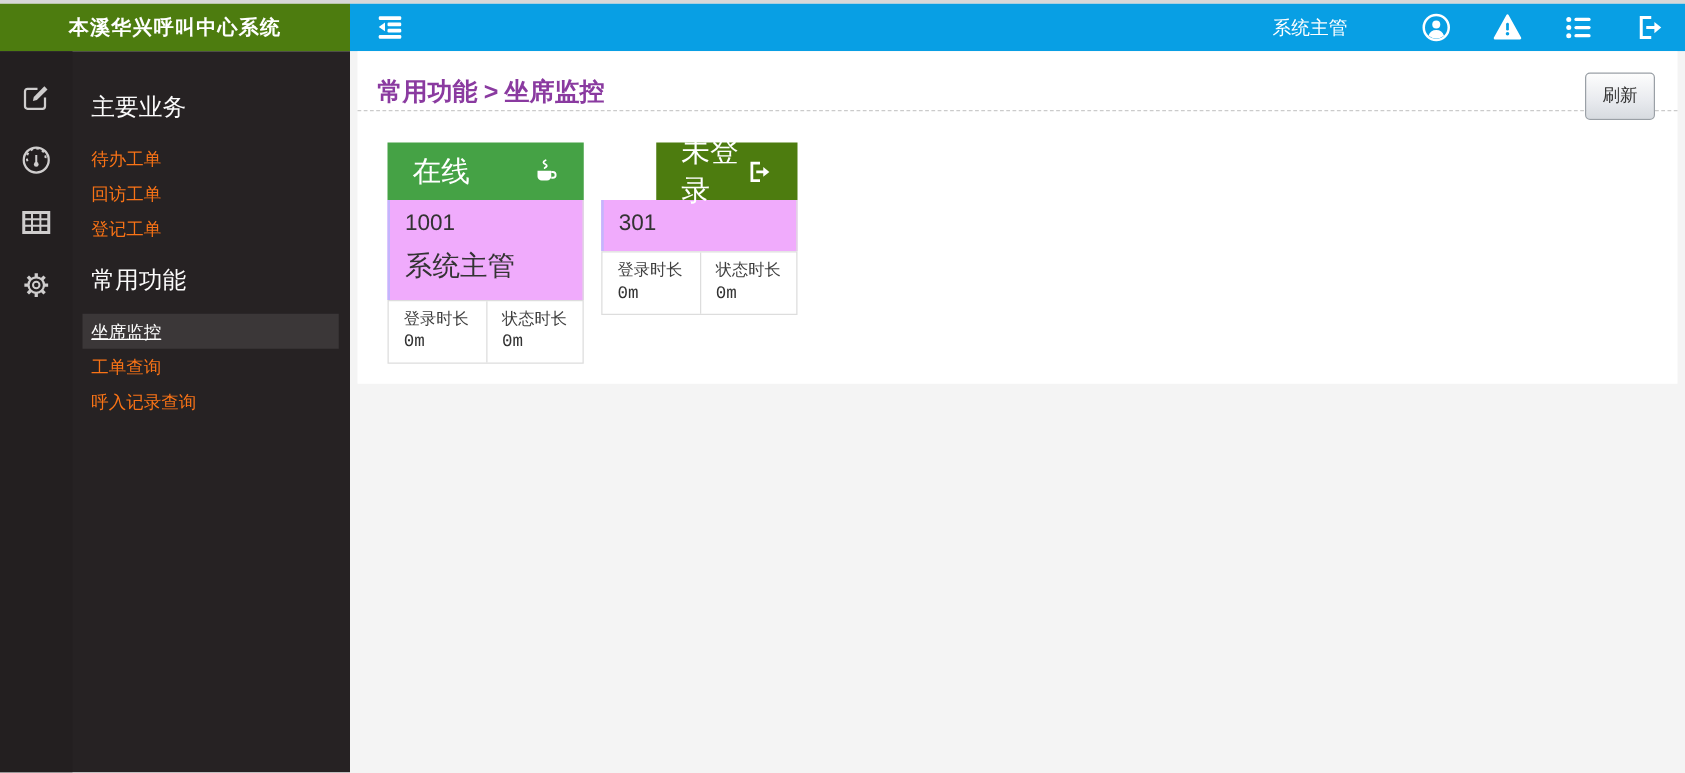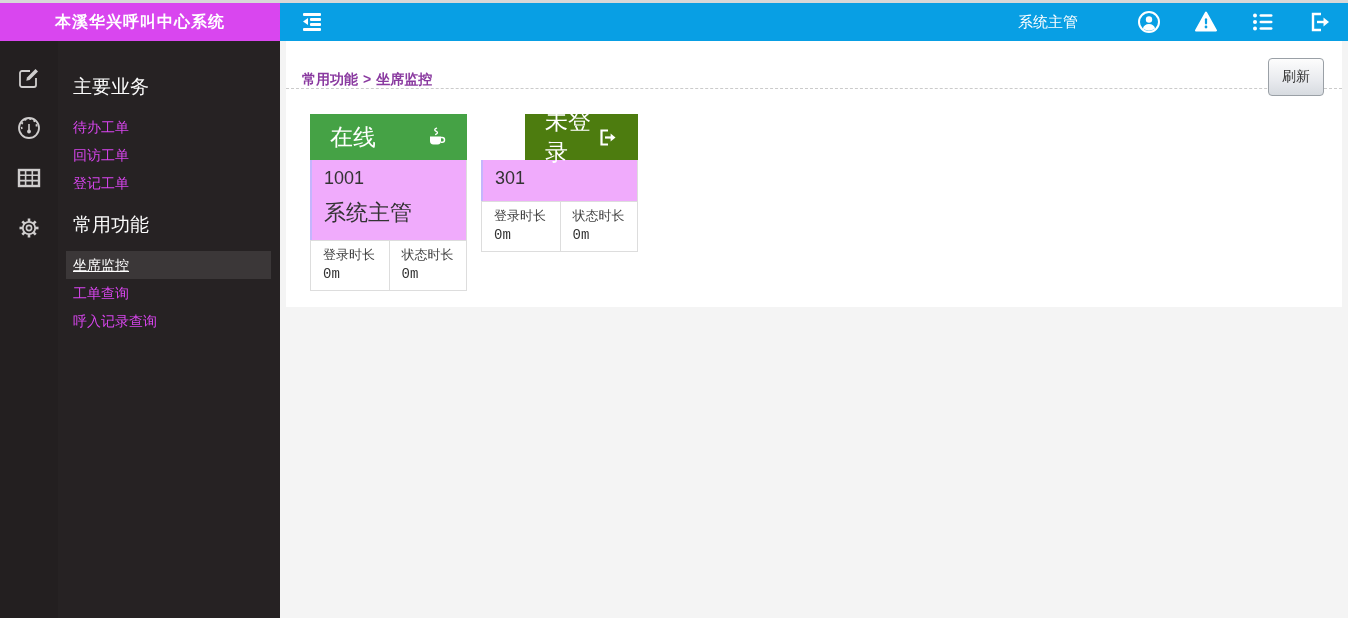--- a/index.html
+++ b/index.html
@@ -4,44 +4,44 @@
 <style>
   * { margin:0; padding:0; box-sizing:border-box; }
   html,body { width:1348px; height:618px; overflow:hidden; }
   body { font-family:"Liberation Sans","DejaVu Sans",sans-serif; background:#f4f4f4; }
 
   .page { position:relative; width:1348px; height:618px; }
 
   
   .topstrip { height:3px; background:#d8d8d8; }
   .topbar { display:flex; height:38px; }
-  .brand { width:280px; background:#d946ef; color:#fff; font-size:16px; font-weight:bold;
+  .brand { width:280px; background:#4d7c0f; color:#fff; font-size:16px; font-weight:bold;
            display:flex; align-items:center; justify-content:center; letter-spacing:1px;font-family:Liberation Mono, monospace; }
   .nav { flex:1; background:#089fe4; display:flex; align-items:center; padding:0 16px 0 20px; }
   .nav-toggle { width:24px; height:22px; cursor:pointer; }
   .nav-right { margin-left:auto; display:flex; align-items:center; }
   .nav-user { color:#fff; font-size:15px; margin-right:26px; }
   .nav-ic { width:24px; height:24px; margin-left:33px; cursor:pointer; display:flex; align-items:center; justify-content:center; }
 
   
   .cols { display:flex; height:577px; }
   .sidebar { width:280px; display:flex; background:#262223; }
   .iconstrip { width:58px; background:#231f20; padding-top:24px; display:flex; flex-direction:column; align-items:center; }
   .iconstrip .sic { width:26px; height:26px; margin-bottom:24px; cursor:pointer; }
   .menu { width:222px; padding-top:32px; }
   .menu-header { color:#fbfbfb; font-size:19px; padding:0 0 12px 15px; line-height:28px; }
   .menu-header.second { padding-top:14px; }
-  .menu-item { color:#d946ef; font-size:14px; line-height:28px; padding-left:15px; cursor:pointer; }
+  .menu-item { color:#f97316; font-size:14px; line-height:28px; padding-left:15px; cursor:pointer; }
   .menu-item.active { background:#3b3738; color:#fff; text-decoration:underline; margin:0 9px 0 8px; padding-left:7px; }
 
   .main { flex:1; background:#f4f4f4; padding:0 6px; }
   .panel { position:relative; background:#fff; height:266px; }
 
   .crumb-row { height:48px; border-bottom:1px dashed #cbcbcb; position:relative; }
-  .breadcrumb { position:absolute; left:16px; top:30px; font-size:14px; font-weight:bold; color:#8a3aa0; }
+  .breadcrumb { position:absolute; left:16px; top:19px; font-size:20px; font-weight:bold; color:#8a3aa0; }
   .breadcrumb span { cursor:pointer; }
   .breadcrumb .sep { margin:0 5px; cursor:default; }
   .refresh-btn { position:absolute; right:18px; top:17px; width:56px; height:38px;
                  font-family:Liberation Serif, serif; font-size:14px; color:#333;
                  border:1px solid #9aa0a6; border-radius:4px;
                  background:linear-gradient(#fdfdfd,#e8eaee 60%,#d7dbe0); cursor:pointer; }
 
   .cards { display:flex; align-items:flex-start; padding:25px 0 0 24px; }
   .card { width:157px; margin-right:14px; }
   .card-head { height:46px; display:flex; align-items:center; padding:0 20px; color:#fff; font-size:23px; }

